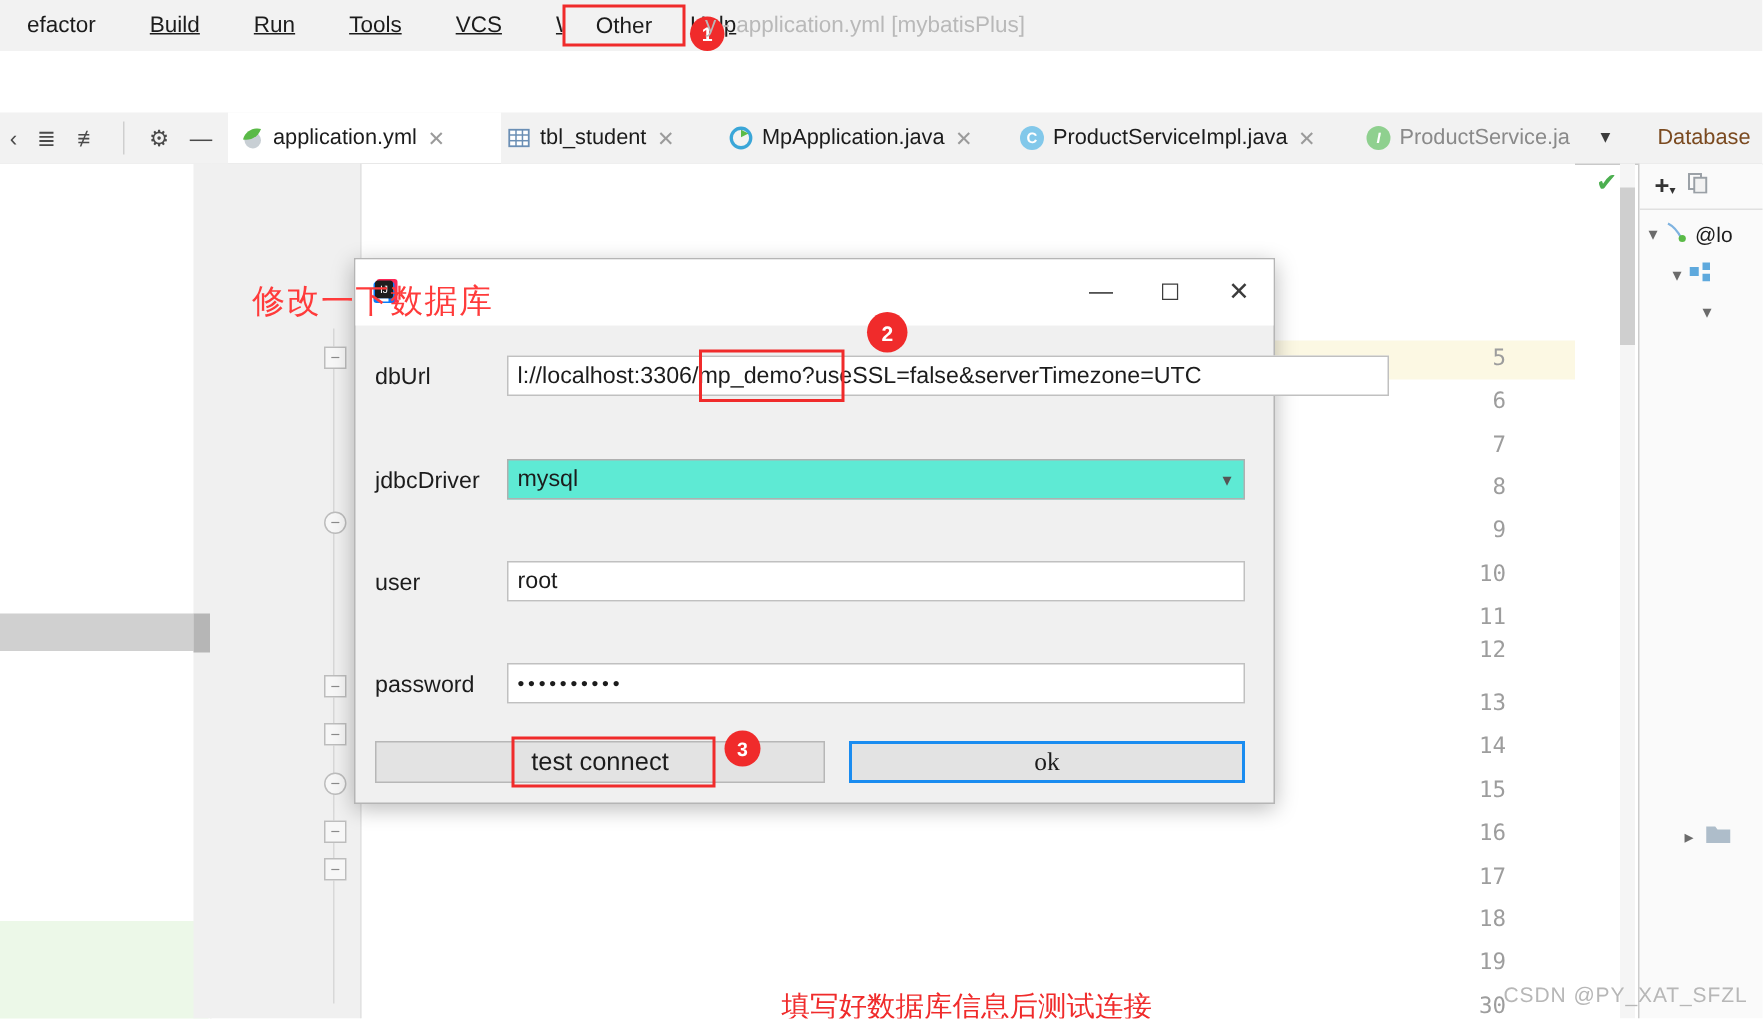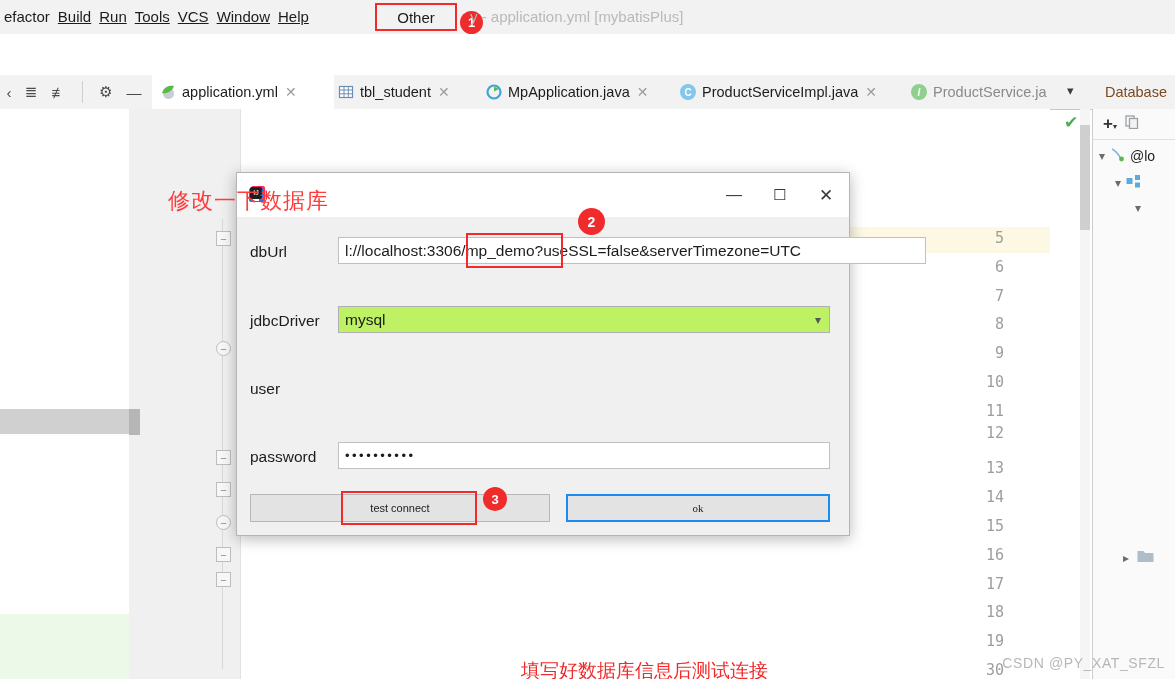--- a/index.html
+++ b/index.html
@@ -7,21 +7,21 @@
     width:1175px;height:679px;overflow:hidden;
     font-family:"Liberation Sans","DejaVu Sans",sans-serif;
     background:#ffffff;position:relative;
     -webkit-font-smoothing:antialiased;
   }
   #root{position:absolute;inset:0;width:1175px;height:679px;}
 
   
   .menubar{position:absolute;left:0;top:0;width:1175px;height:34px;background:#f2f2f2;}
   .menu-items{position:absolute;left:0;top:0;height:34px;display:flex;align-items:center;}
-  .menu-item{font-size:15px;color:#1c1c1c;padding:0 4px;line-height:34px;white-space:nowrap;}
+  .menu-item{font-size:15px;color:#1c1c1c;padding:0 18px;line-height:34px;white-space:nowrap;}
   .menu-item .mn{text-decoration:underline;}
   .menu-other{position:absolute;left:375px;top:3px;width:82px;height:28px;border:2px solid #f02b2b;
      box-sizing:border-box;display:flex;align-items:center;justify-content:center;font-size:15px;color:#1c1c1c;background:#f2f2f2;}
   .win-title{position:absolute;left:470px;top:0;height:34px;line-height:34px;font-size:15px;color:#b9b9b9;white-space:nowrap;}
   .badge{position:absolute;border-radius:50%;background:#f02b2b;color:#fff;
      display:flex;align-items:center;justify-content:center;font-size:13px;font-weight:bold;}
   #badge1{left:460px;top:11px;width:23px;height:23px;}
 
   
   .toolbar{position:absolute;left:0;top:34px;width:1175px;height:40px;background:#f2f2f2;border-bottom:1px solid #d4d4d4;}
@@ -81,26 +81,26 @@
   .dlg-title{position:absolute;left:0;top:0;width:612px;height:44px;background:#ffffff;}
   .dlg-ijicon{position:absolute;left:10px;top:11px;width:20px;height:20px;}
   .dlg-wbtns{position:absolute;right:0;top:0;height:44px;display:flex;align-items:center;}
   .wbtn{width:46px;height:44px;display:flex;align-items:center;justify-content:center;color:#3c3c3c;}
   .dlg-ann{position:absolute;left:168px;top:186px;color:#ff3b3b;font-size:22px;font-weight:500;letter-spacing:1px;}
   #badge2{left:578px;top:208px;width:27px;height:27px;font-size:14px;}
   #badge3{left:483px;top:487px;width:24px;height:24px;font-size:13px;}
   .flabel{position:absolute;font-size:15.5px;color:#1c1c1c;}
   .finput{position:absolute;height:27px;background:#ffffff;border:1px solid #c0c0c0;box-sizing:border-box;
      display:flex;align-items:center;padding-left:6px;font-size:15.5px;color:#1c1c1c;white-space:nowrap;overflow:hidden;}
-  .fselect{position:absolute;height:27px;background:#bef264;border:1px solid #b0b0b0;box-sizing:border-box;
+  .fselect{position:absolute;height:27px;background:#5eead4;border:1px solid #b0b0b0;box-sizing:border-box;
      display:flex;align-items:center;padding-left:6px;font-size:15.5px;color:#1c1c1c;}
   .fselect .sc{position:absolute;right:8px;color:#555;font-size:12px;}
   .dots{letter-spacing:2.5px;font-size:13px;color:#1c1c1c;}
   .btn{position:absolute;height:28px;box-sizing:border-box;display:flex;align-items:center;justify-content:center;
-     font-size:11px;color:#1c1c1c;background:#e3e3e3;border:1px solid #b7b7b7;}
+     font-size:17px;color:#1c1c1c;background:#e3e3e3;border:1px solid #b7b7b7;}
   .btn-ok{border:2px solid #1a8cf0;background:#e3e3e3;}
   .redbox{position:absolute;border:2.5px solid #f02b2b;box-sizing:border-box;pointer-events:none;}
   .csdn{position:absolute;right:10px;bottom:8px;font-size:14px;color:#b7b7b7;letter-spacing:.6px;}
 </style>
 </head>
 <body>
 
 <div id="root">
 
   <div class="menubar">
@@ -325,20 +325,23 @@
   </div>
   <div class="redbox" style="left:466px;top:233px;width:97px;height:35px;"></div>
 
   <div class="flabel" style="left:250px;top:312px;">jdbcDriver</div>
   <div class="fselect" style="left:338px;top:306px;width:492px;">
     <span>mysql</span>
     <span class="sc">▾</span>
   </div>
 
   <div class="flabel" style="left:250px;top:380px;">user</div>
+  <div class="finput" style="left:338px;top:374px;width:492px;">
+    <span>root</span>
+  </div>
 
   <div class="flabel" style="left:250px;top:448px;">password</div>
   <div class="finput" style="left:338px;top:442px;width:492px;">
     <span class="dots">••••••••••</span>
   </div>
 
   <div class="btn" style="left:250px;top:494px;width:300px;">
     <span>test connect</span>
   </div>
   <div class="redbox" style="left:341px;top:491px;width:136px;height:34px;"></div>

